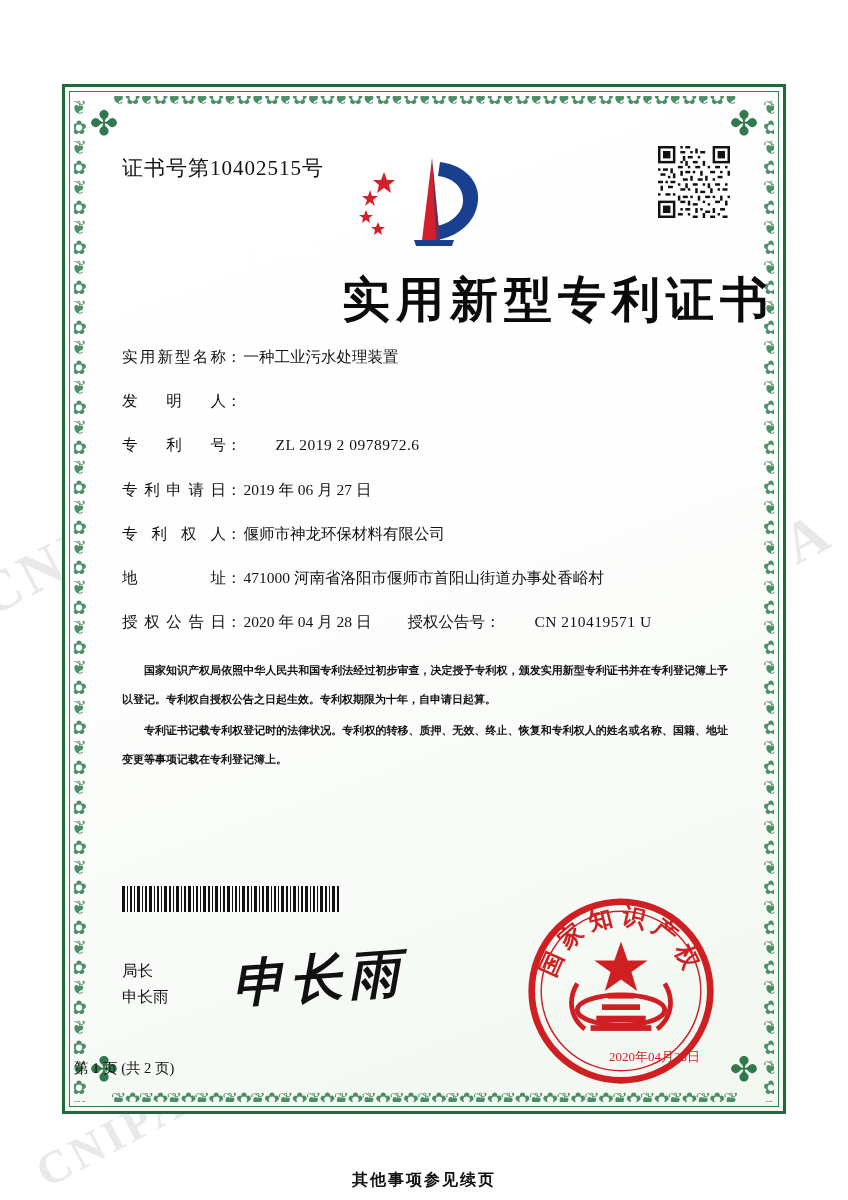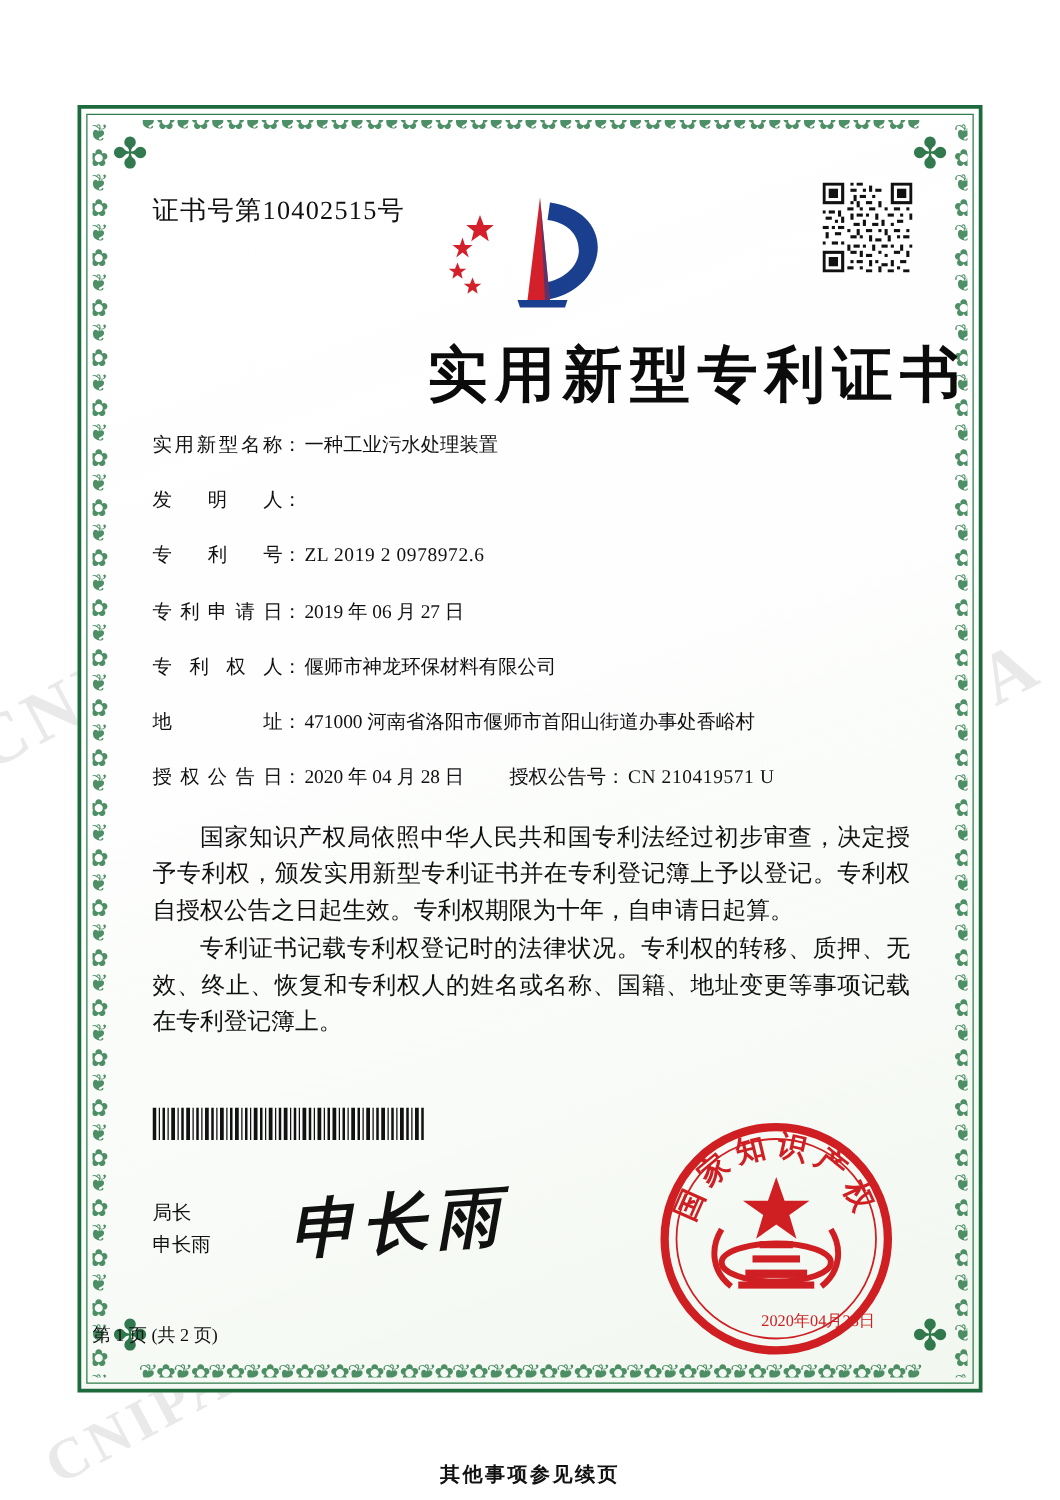--- a/index.html
+++ b/index.html
@@ -155,38 +155,39 @@
     letter-spacing: 0px;
     white-space: nowrap;
   }
   .f-label.spread {
     display: flex;
     justify-content: space-between;
   }
   .f-label.spread > span { display: inline-block; }
   .f-colon { margin: 0 2px 0 0; }
   .f-value { flex: 1; }
-  .f-value.mono { letter-spacing: .5px; }
+  .f-value.mono { letter-spacing: .5px; margin-left: 32px; }
 
   .field-row.dual .f-value { flex: 0 0 auto; }
   .dual-second-label {
     margin-left: 36px;
     white-space: nowrap;
   }
 
   
   .paras {
     position: absolute;
     left: 48px;
     right: 46px;
     top: 560px;
-    font-size: 19px;
+    font-size: 11px;
     line-height: 29px;
     text-align: justify;
     color: #111;
+    font-weight: bold;
   }
   .paras p {
     margin: 0 0 2px 0;
     text-indent: 2em;
   }
 
   
   .barcode {
     position: absolute;
     left: 48px;

